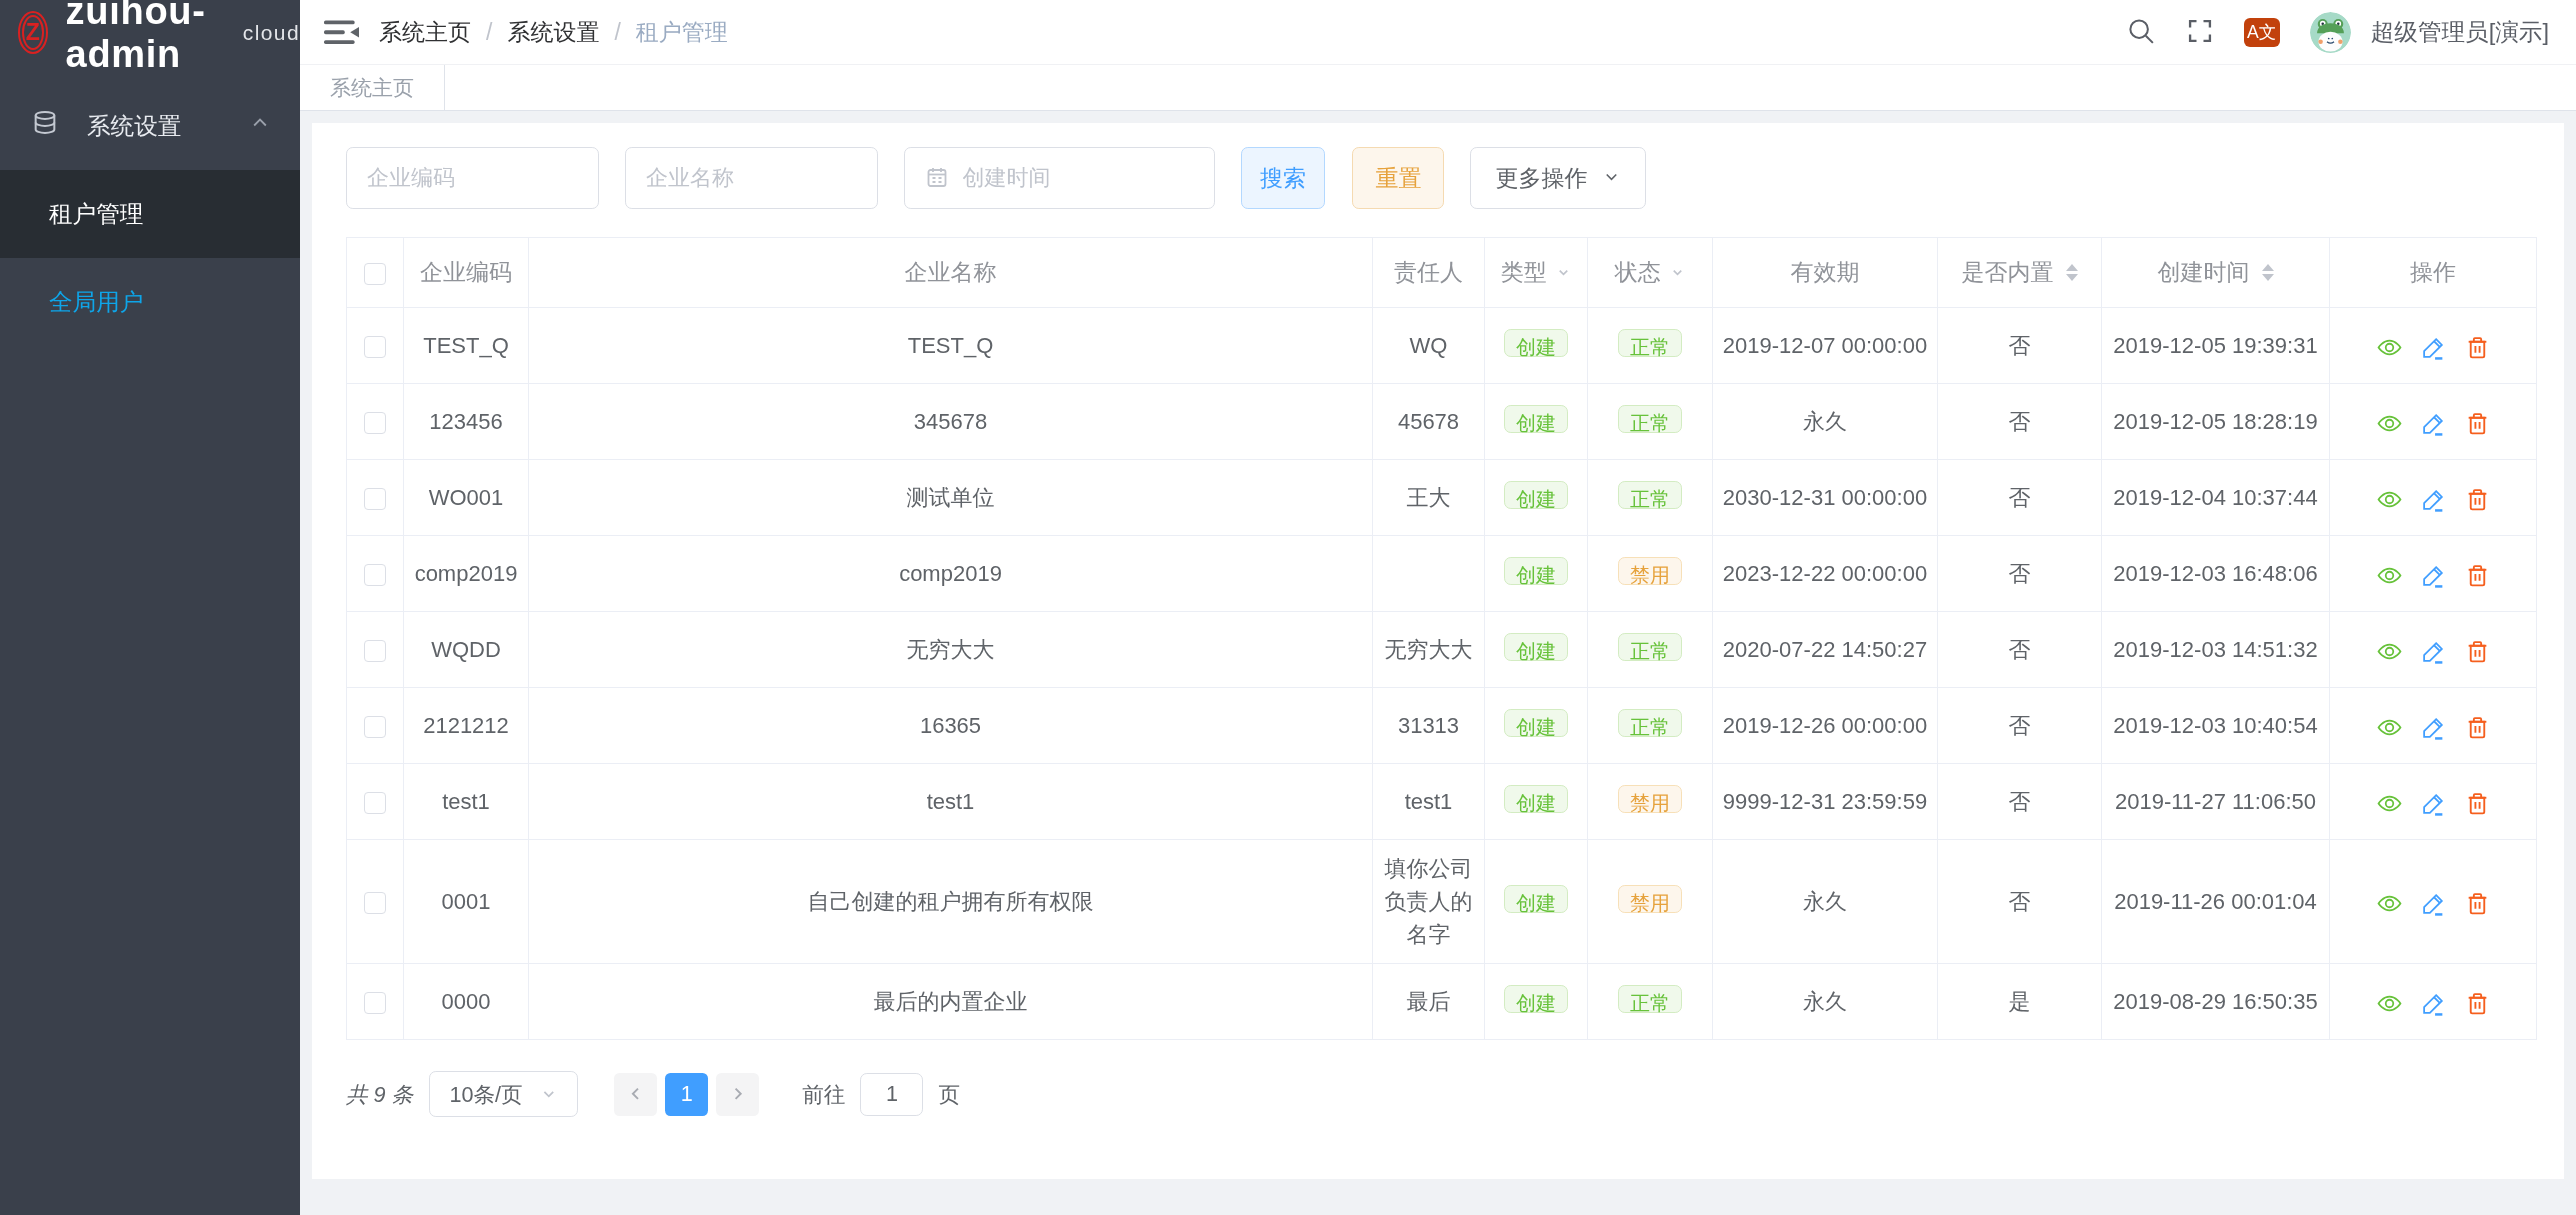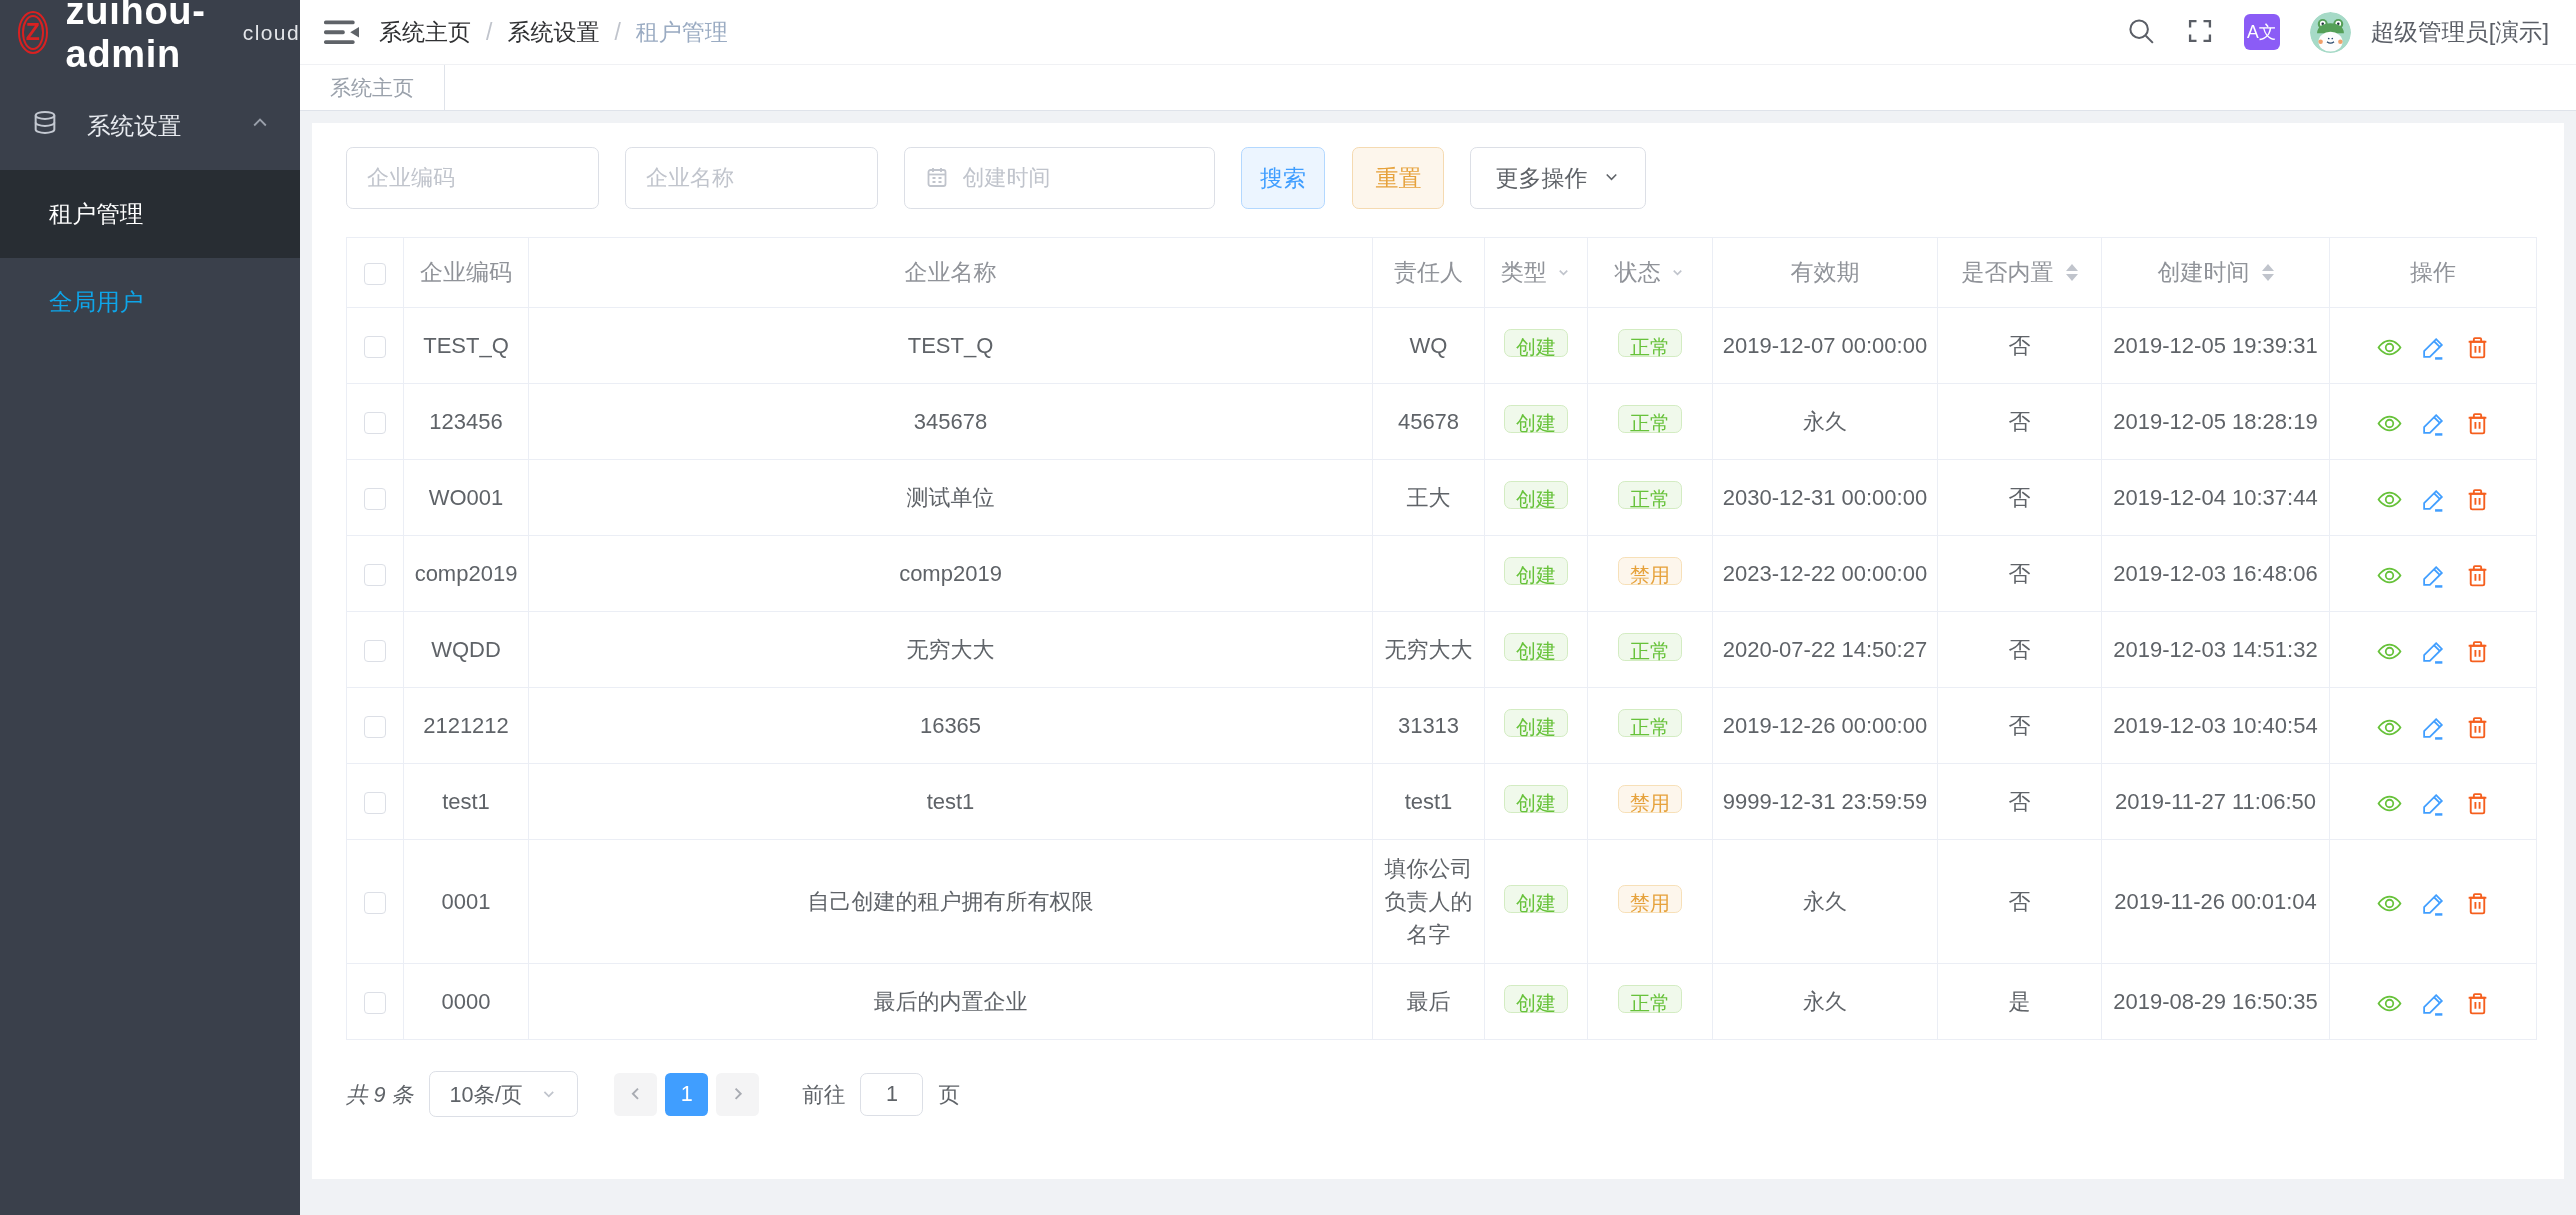--- a/index.html
+++ b/index.html
@@ -26,21 +26,21 @@
 
   
   .main { flex:1; display:flex; flex-direction:column; min-width:0; }
   .navbar { height:65px; background:#fff; display:flex; align-items:center;
     border-bottom:1.4px solid #f0f1f4; flex-shrink:0; }
   .hamburger { padding:0 20px 0 24px; display:flex; align-items:center; cursor:pointer; }
   .breadcrumb { display:flex; align-items:center; font-size:23px; color:#303133; }
   .breadcrumb .sep { color:#c0c4cc; margin:0 15px; }
   .breadcrumb .current { color:#9aabc2; }
   .nav-right { margin-left:auto; display:flex; align-items:center; gap:30px; padding-right:27px; }
-  .lang-box { width:36px; height:36px; background:#8b5cf6; border-radius:6px; color:#fff;
+  .lang-box { width:36px; height:29px; background:#c2410c; border-radius:6px; color:#fff;
     display:flex; align-items:center; justify-content:center; font-size:17.6px; }
   .user { display:flex; align-items:center; gap:20px; }
   .user-name { font-size:23.6px; color:#5a5e66; }
   .avatar { width:41px; height:41px; border-radius:50%; overflow:hidden; }
 
   .tabbar { height:46px; background:#fff; border-bottom:1.4px solid #dfe3ea; flex-shrink:0;
     display:flex; }
   .tab { height:100%; display:flex; align-items:center; padding:0 30px;
     border-right:1.4px solid #dfe3ea; color:#9aa1ab; font-size:21px; background:#fff; }
 

